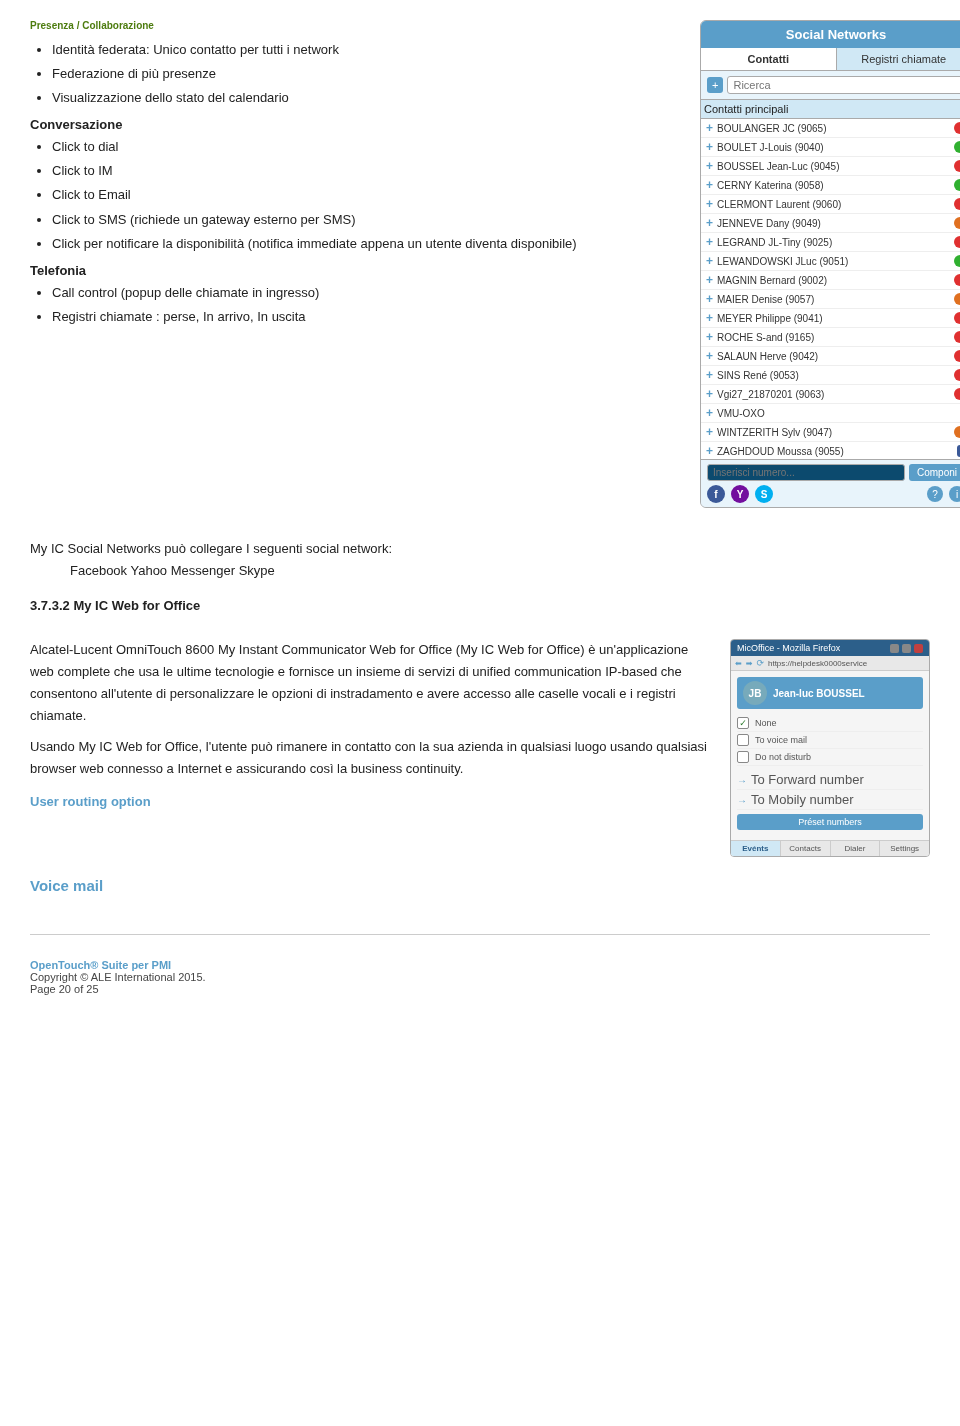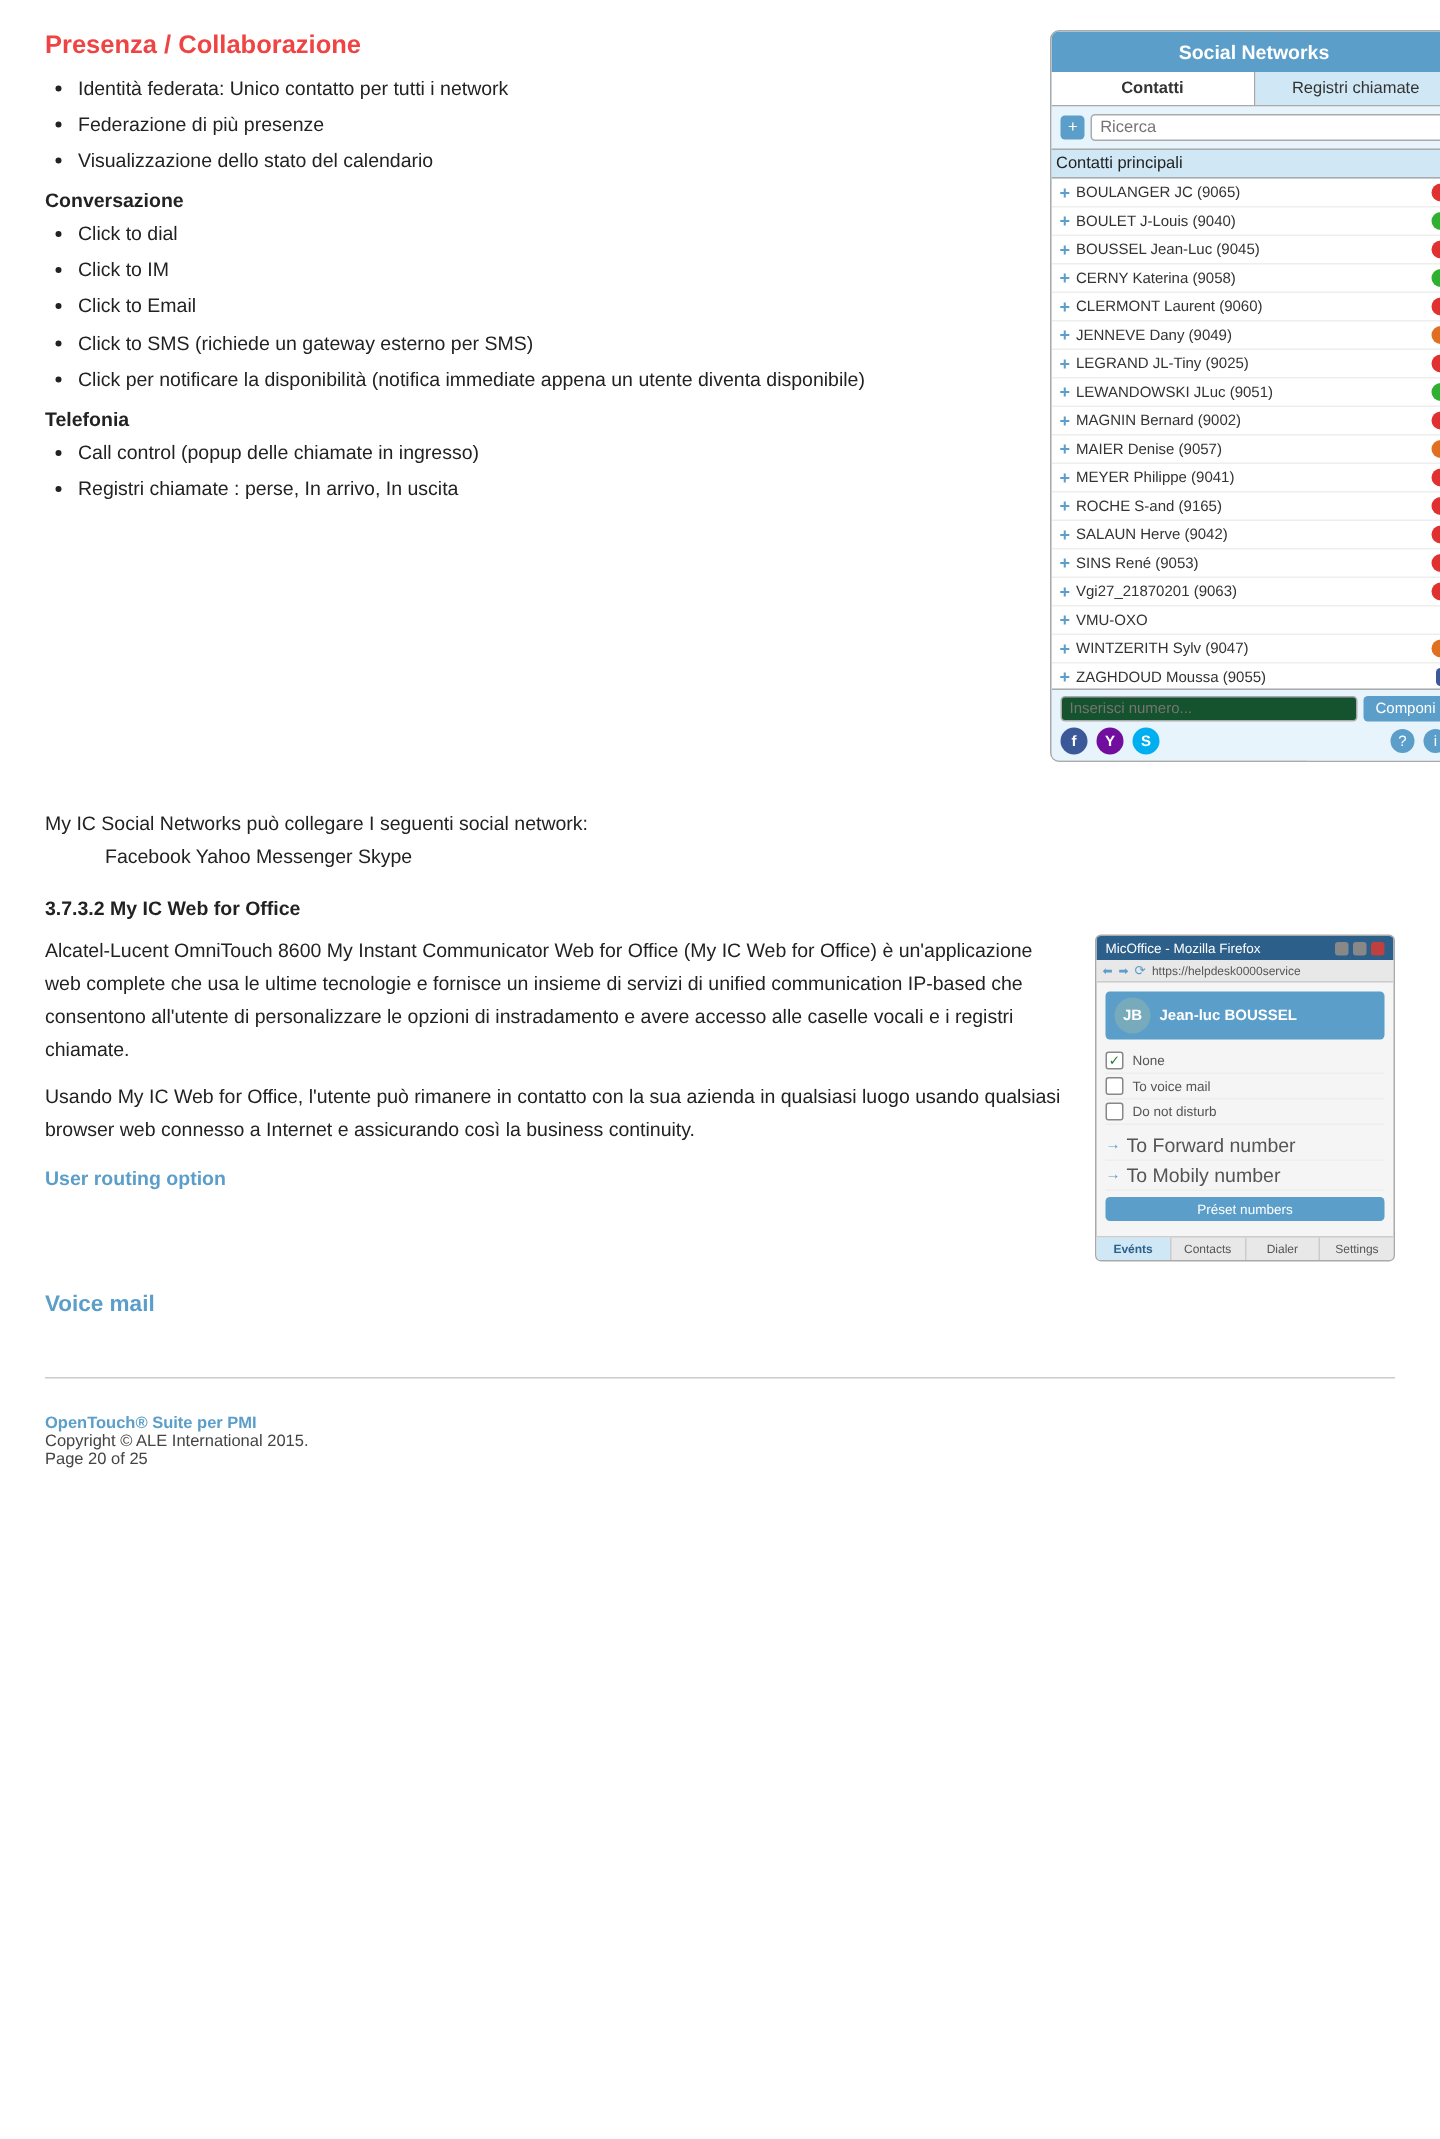--- a/index.html
+++ b/index.html
@@ -18,23 +18,23 @@
       margin-bottom: 30px;
     }
     .left-content {
       flex: 1;
     }
     .right-panel {
       width: 230px;
       flex-shrink: 0;
     }
     h2.section-title {
-      font-size: 17px;
-      font-weight: bold;
-      color: #ef4444;
+      font-size: 10px;
+      font-weight: bold;
+      color: #4d7c0f;
       margin-bottom: 8px;
     }
     ul.feature-list {
       list-style: disc;
       margin-left: 22px;
       margin-bottom: 8px;
       line-height: 1.7;
     }
     ul.feature-list li {
       margin-bottom: 2px;
@@ -157,21 +157,21 @@
     .sn-number-row {
       display: flex;
       gap: 4px;
     }
     .sn-number-input {
       flex: 1;
       border: 1px solid #aaa;
       border-radius: 3px;
       padding: 2px 5px;
       font-size: 10px;
-      background: #14532d;
+      background: #0c4a6e;
       color: #999;
     }
     .sn-compose-btn {
       background: #5a9ec9;
       color: #fff;
       border: none;
       border-radius: 3px;
       padding: 2px 8px;
       font-size: 10px;
       cursor: pointer;
@@ -535,21 +535,21 @@
 
 <div class="social-text-section">
   <span>My IC Social Networks può collegare I seguenti social network:</span><br>
   <span style="margin-left: 40px; font-weight: normal;">Facebook          Yahoo Messenger          Skype</span>
 </div>
 
 <div style="margin-top: 16px; font-size: 13px; font-weight: bold;">
   <span>3.7.3.2</span>&nbsp;<span>My IC Web for Office</span>
 </div>
 
-<div class="section-732-layout" style="margin-top: 10px;">
+<div class="section-732-layout" style="margin-top: 26px;">
   <div class="section-732-left">
     <p class="body-text">Alcatel-Lucent OmniTouch 8600 My Instant Communicator Web for Office (My IC Web for Office) è un'applicazione web complete che usa le ultime tecnologie e fornisce un insieme di servizi di unified communication IP-based che consentono all'utente di personalizzare le opzioni di instradamento e avere accesso alle caselle vocali e i registri chiamate.</p>
     <p class="body-text">Usando My IC Web for Office, l'utente può rimanere in contatto con la sua azienda in qualsiasi luogo usando qualsiasi browser web connesso a Internet e assicurando così la business continuity.</p>
 
     <div class="user-routing-heading">User routing option</div>
   </div>
   <div class="section-732-right">
     <div class="weboffice-widget">
       <div class="wfo-titlebar">
         <span>MicOffice - Mozilla Firefox</span>

